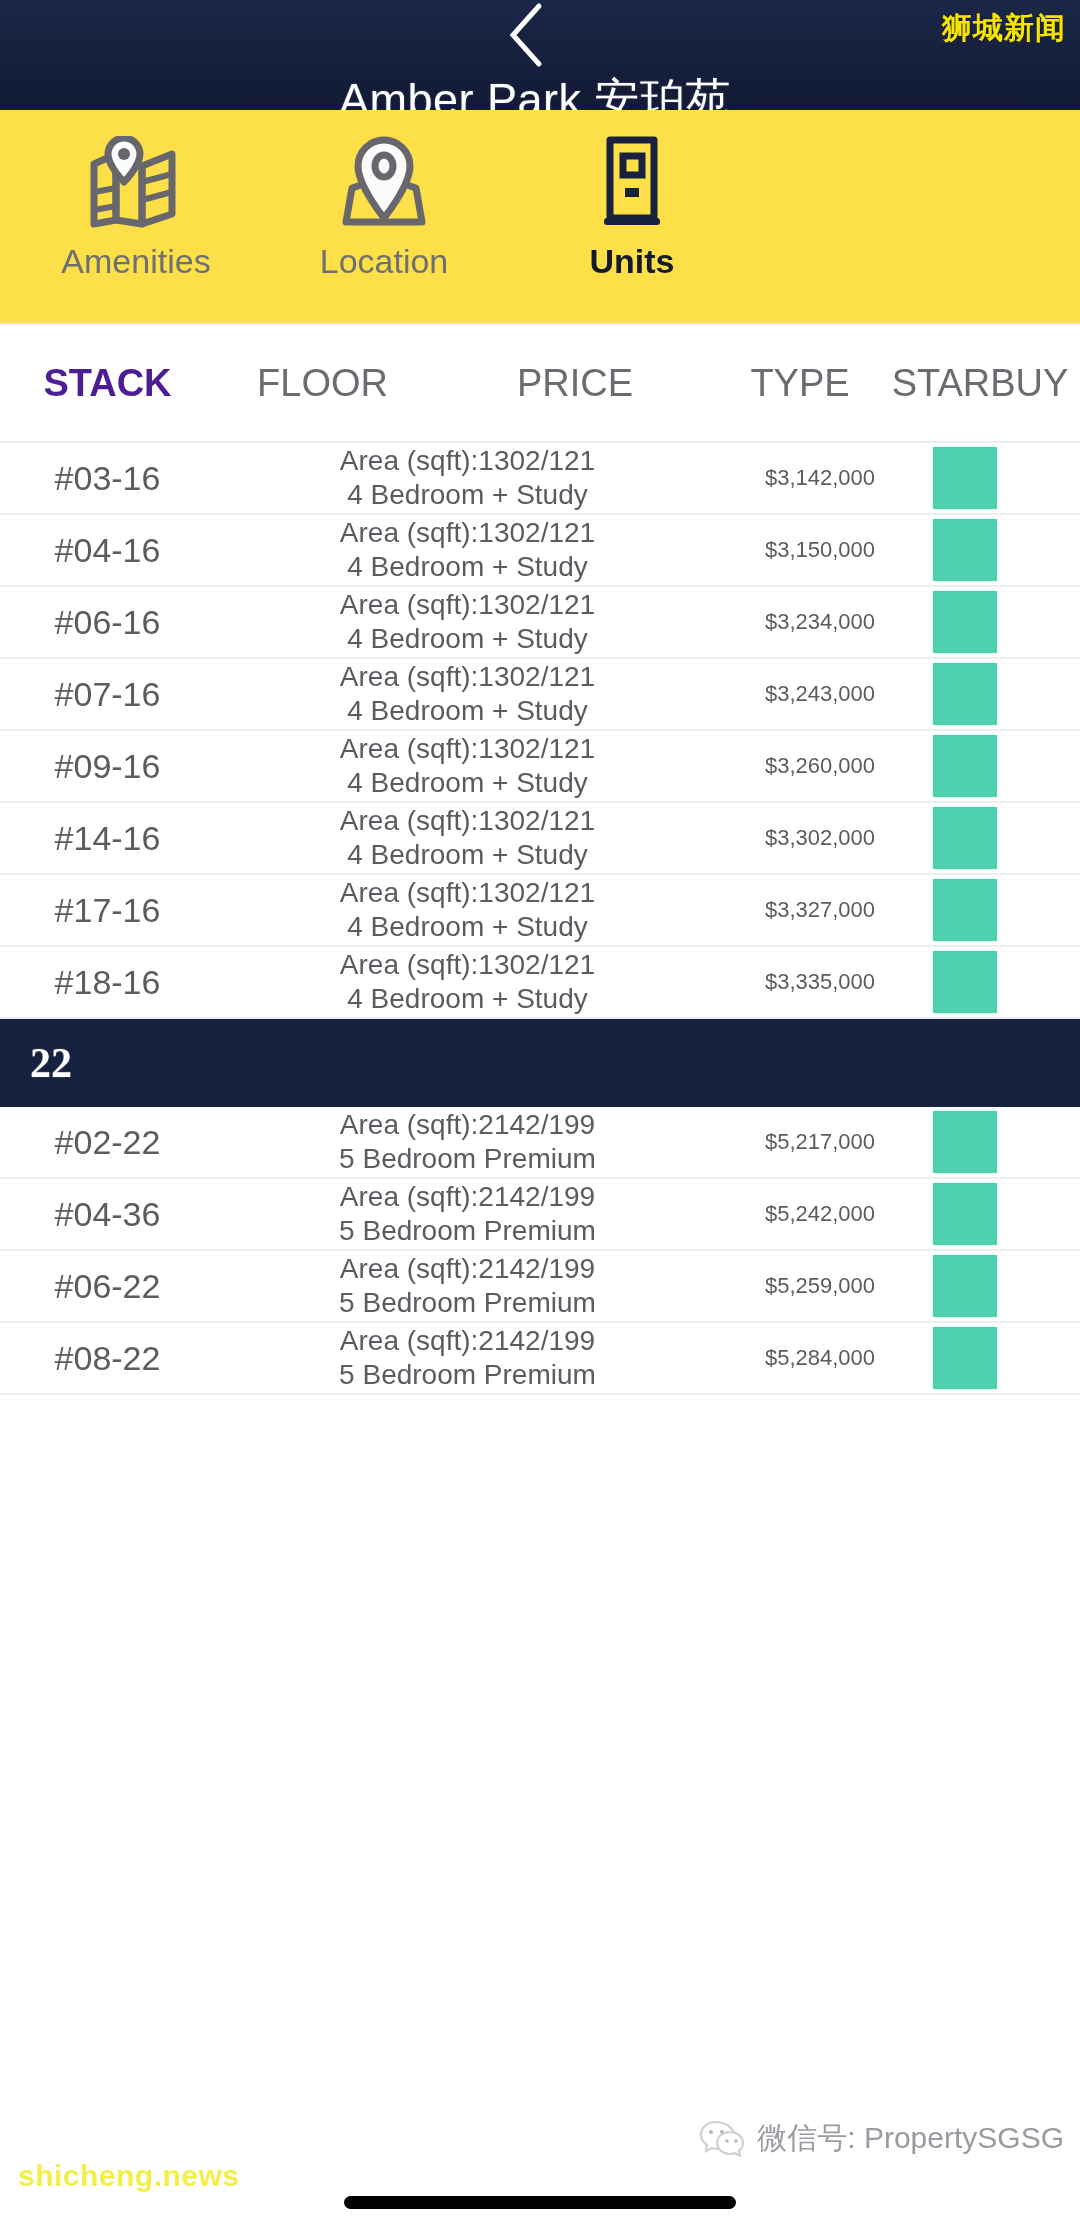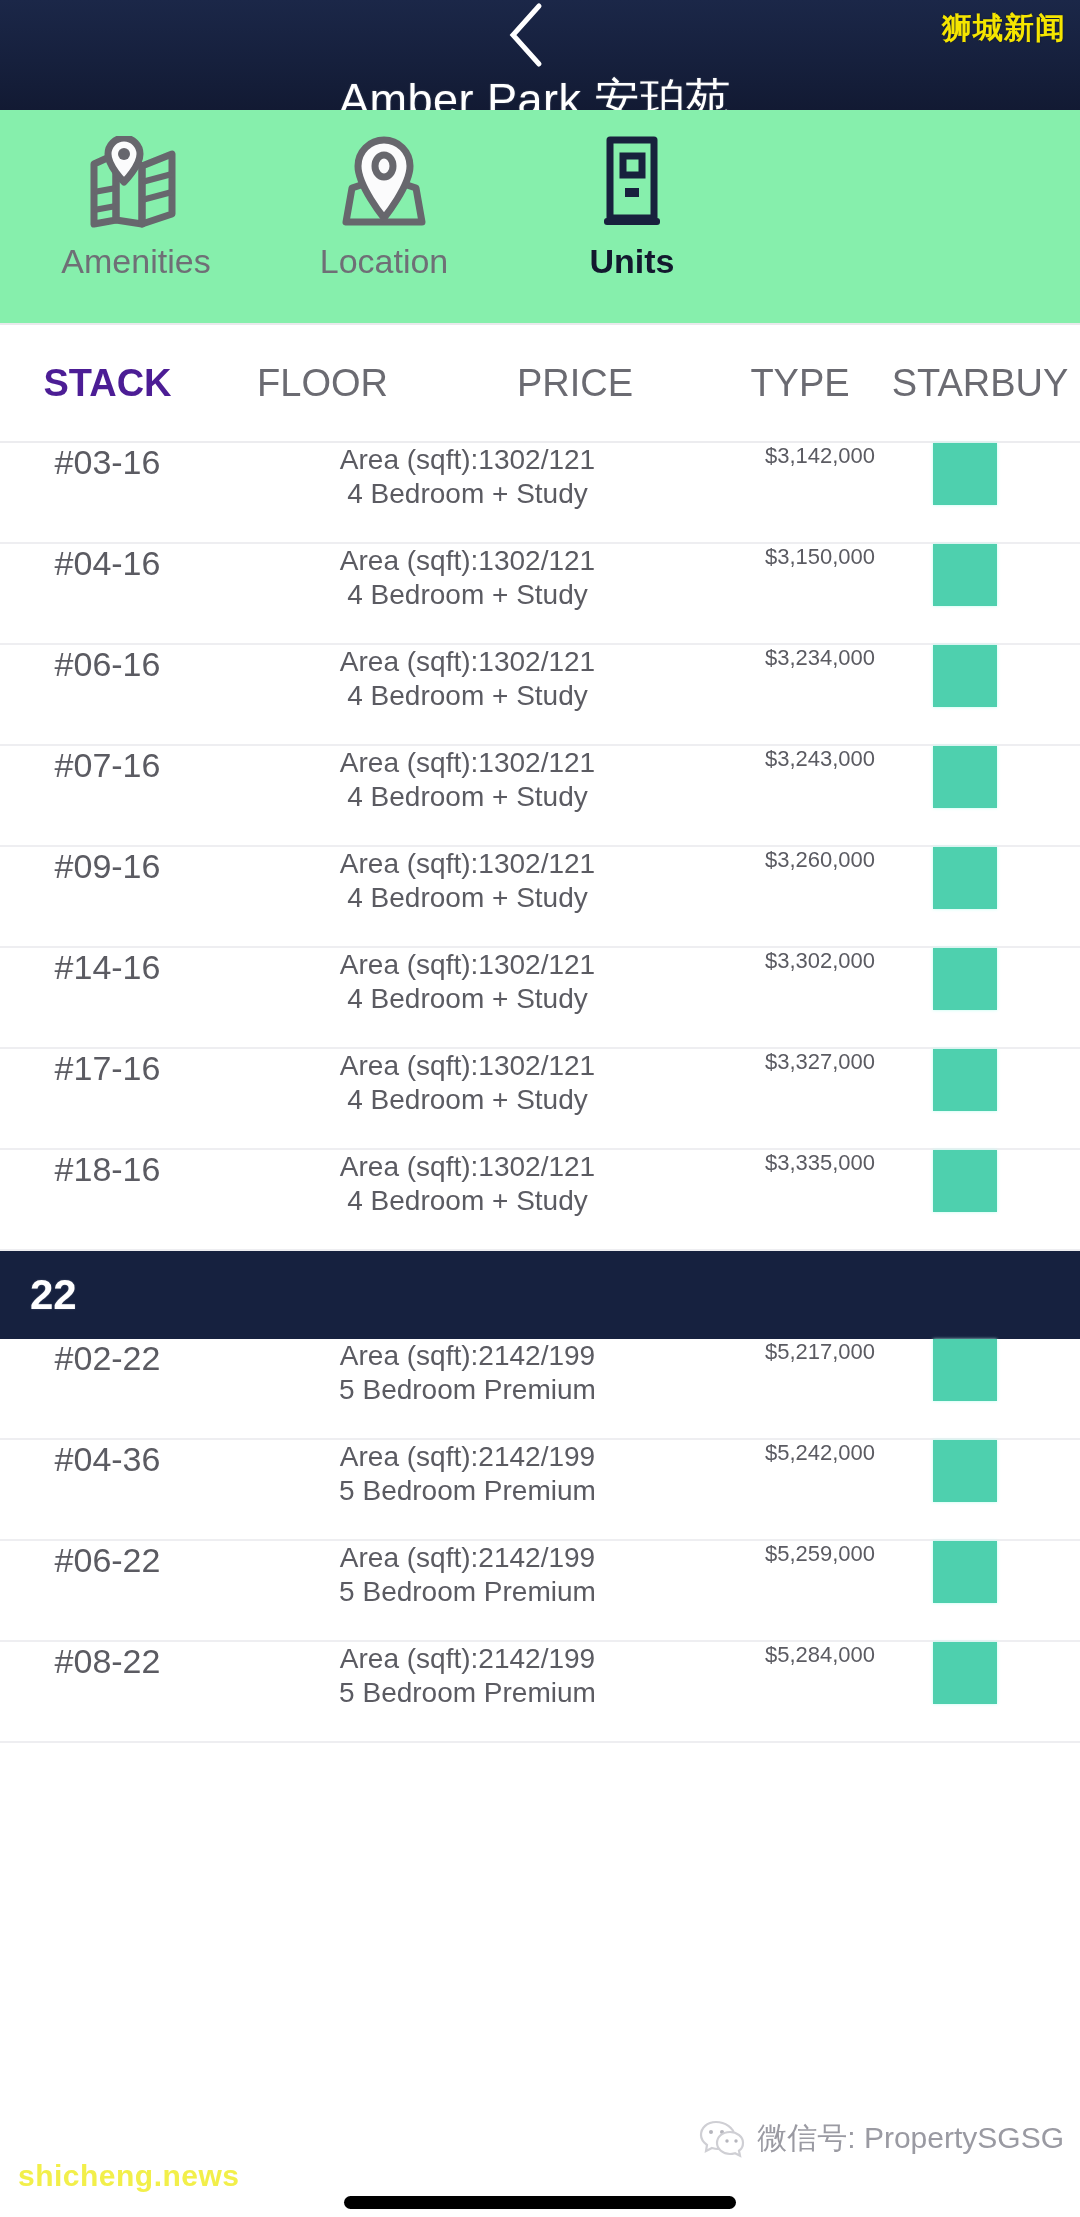--- a/index.html
+++ b/index.html
@@ -71,21 +71,21 @@
     color: #f5e500;
     letter-spacing: 1px;
     text-shadow: 0 0 2px rgba(0,0,0,0.4);
     pointer-events: none;
   }
 
   
   .tabbar {
     position: relative;
     height: 215px;
-    background: #86efac;
+    background: #fde047;
     display: flex;
     align-items: flex-start;
     border-bottom: 2px solid #e9e9ec;
     overflow: hidden;
   }
   .tab {
     flex: 0 0 auto;
     width: 248px;
     padding-top: 26px;
     display: flex;
@@ -126,22 +126,22 @@
   .th.active { color: #4c1d95; font-weight: 700; }
   .col-stack   { width: 215px; }
   .col-floor   { width: 215px; }
   .col-price   { width: 290px; }
   .col-type    { width: 160px; }
   .col-starbuy { width: 200px; }
 
   
   .unit-row {
     display: flex;
-    align-items: flex-start;
-    height: 101px;
+    align-items: center;
+    height: 72px;
     background: #ffffff;
     border-bottom: 2px solid #eeeef1;
   }
   .cell-stack {
     width: 215px;
     text-align: center;
     font-size: 34px;
     color: #5b5b62;
   }
   .cell-info {
@@ -179,20 +179,21 @@
     background: #16213f;
     display: flex;
     align-items: center;
     padding-left: 30px;
   }
   .section-head-label {
     color: #ffffff;
     font-size: 42px;
     font-weight: 600;
     text-shadow: 0 0 2px rgba(255,255,255,0.25);
+    font-family: Liberation Serif, serif;
   }
 
   
   .wm-footer-left {
     position: absolute;
     left: 18px;
     bottom: 24px;
     font-size: 30px;
     font-weight: 700;
     color: #f2ef4a;

